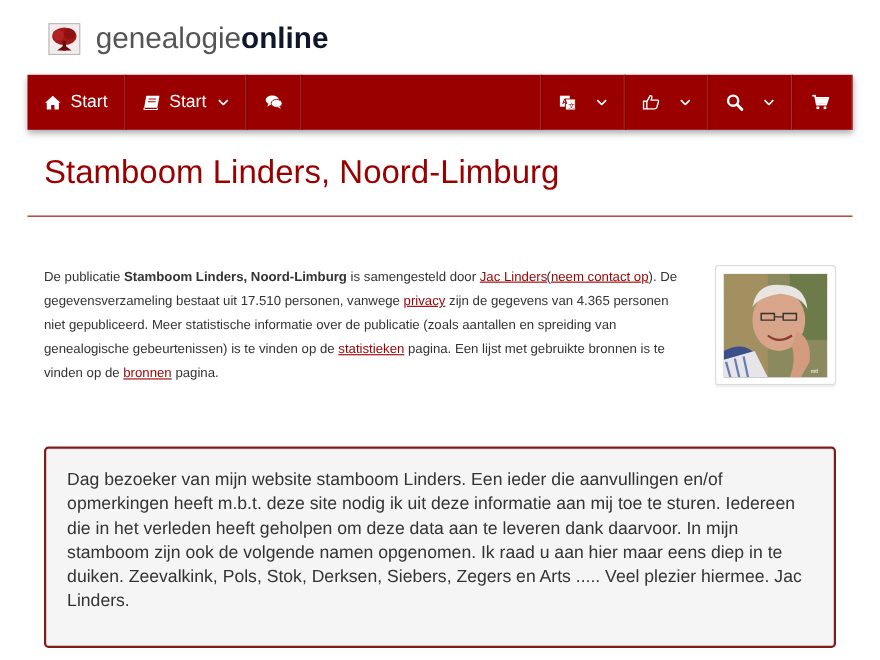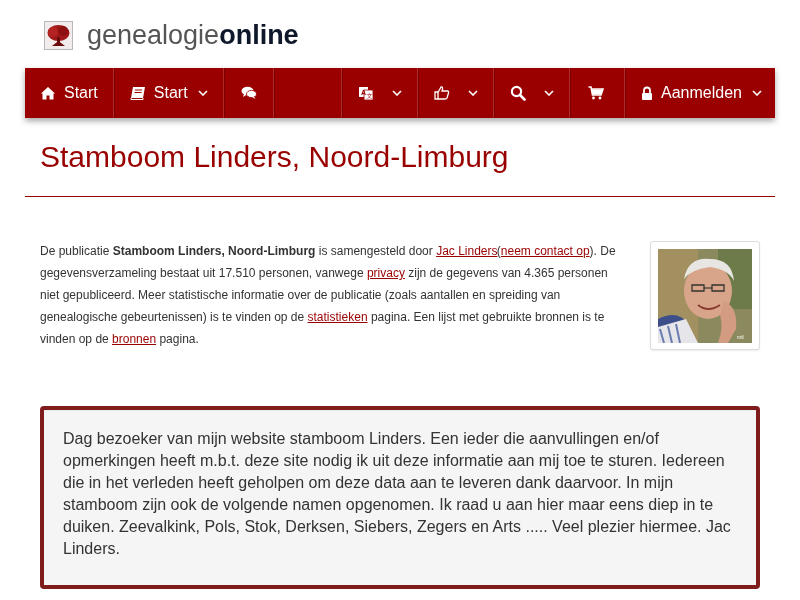--- a/index.html
+++ b/index.html
@@ -21,21 +21,21 @@
   .page-title { position: absolute; left: 40px; top: 140px; font-size: 30px; color: #990000; font-weight: normal; }
   .title-rule { position: absolute; left: 25px; top: 196px; width: 750px; height: 1px; background: #990000; }
 
   .intro { position: absolute; left: 40px; top: 240px; width: 580px; font-size: 12px; line-height: 22px; color: #333333; }
   .intro a { color: #990000; text-decoration: underline; }
   .intro b { color: #333; }
 
   .photo-frame { position: absolute; left: 650px; top: 241px; width: 110px; height: 109px; border: 1px solid #dddddd; border-radius: 3px; background: #fff; padding: 7px; box-shadow: 0 1px 2px rgba(0,0,0,0.08); }
   .photo { width: 94px; height: 94px; position: relative; overflow: hidden; background: linear-gradient(180deg, #6e7b55 0%, #8b8f66 30%, #9a8c6a 60%, #7a6f55 100%); }
 
-  .well { position: absolute; left: 40px; top: 406px; width: 720px; height: 183px; background: #f5f5f5; border: 4px solid #7f1d1d; border-radius: 4px; box-shadow: inset 0 1px 1px rgba(0,0,0,0.05); padding: 18px 19px; font-size: 16px; line-height: 22px; color: #333333; }
+  .well { position: absolute; left: 40px; top: 406px; width: 720px; height: 183px; background: #f5f5f5; border: 2px solid #7f1d1d; border-radius: 4px; box-shadow: inset 0 1px 1px rgba(0,0,0,0.05); padding: 18px 19px; font-size: 16px; line-height: 22px; color: #333333; }
 </style>
 </head>
 <body>
 
 <div class="brand">
   <span class="brand-logo">
     <svg width="25" height="23" viewBox="0 0 25 23">
       <ellipse cx="12.5" cy="9" rx="11" ry="8" fill="#a11a1a"></ellipse>
       <ellipse cx="7" cy="8" rx="5" ry="5" fill="#b52222"></ellipse>
       <ellipse cx="17" cy="7" rx="5" ry="5" fill="#8e1010"></ellipse>
@@ -126,34 +126,20 @@
   <div class="nav-item" style="padding:0 20px 0 17px;">
     <span class="ico" style="margin-right:0;">
       <svg width="16" height="14" viewBox="0 0 16 14">
           <path d="M0.5 1 L3 1 L4.5 9 L13 9 L15 3 L3.6 3" fill="none" stroke="#fff" stroke-width="1.6"></path>
           <path d="M3.8 3.5 L14.5 3.5 L12.8 8.4 L4.6 8.4 Z" fill="#fff"></path>
           <circle cx="5.5" cy="12" r="1.4" fill="#fff"></circle>
           <circle cx="12" cy="12" r="1.4" fill="#fff"></circle>
         </svg>
     </span>
   </div>
-  <div class="nav-item" style="border-right:none; padding:0 13px 0 15px;">
-    <span class="ico" style="width:12px;">
-      <svg width="12" height="15" viewBox="0 0 12 15">
-          <path d="M3 7 L3 4.5 Q3 1.5 6 1.5 Q9 1.5 9 4.5 L9 7" fill="none" stroke="#fff" stroke-width="1.8"></path>
-          <rect x="1" y="7" width="10" height="7" rx="1" fill="#fff"></rect>
-        </svg>
-    </span>
-    <span>Aanmelden</span>
-    <span class="chev">
-      <svg width="10" height="6" viewBox="0 0 10 6">
-          <path d="M1 1 L5 5 L9 1" stroke="#fff" stroke-width="1.6" fill="none"></path>
-        </svg>
-    </span>
-  </div>
 </nav>
 
 <h1 class="page-title">Stamboom Linders, Noord-Limburg</h1>
 <div class="title-rule"></div>
 
 <p class="intro"><span>De publicatie </span><b>Stamboom Linders, Noord-Limburg</b><span> is samengesteld door </span><a href="#">Jac Linders</a> <span style="margin-left:-4px;"> (</span><a href="#">neem contact op</a><span>). De gegevensverzameling bestaat uit 17.510 personen, vanwege </span><a href="#">privacy</a><span> zijn de gegevens van 4.365 personen niet gepubliceerd. Meer statistische informatie over de publicatie (zoals aantallen en spreiding van genealogische gebeurtenissen) is te vinden op de </span><a href="#">statistieken</a><span> pagina. Een lijst met gebruikte bronnen is te vinden op de </span><a href="#">bronnen</a><span> pagina.</span></p>
 
 <div class="photo-frame">
   <div class="photo">
     <svg width="94" height="94" viewBox="0 0 94 94">

